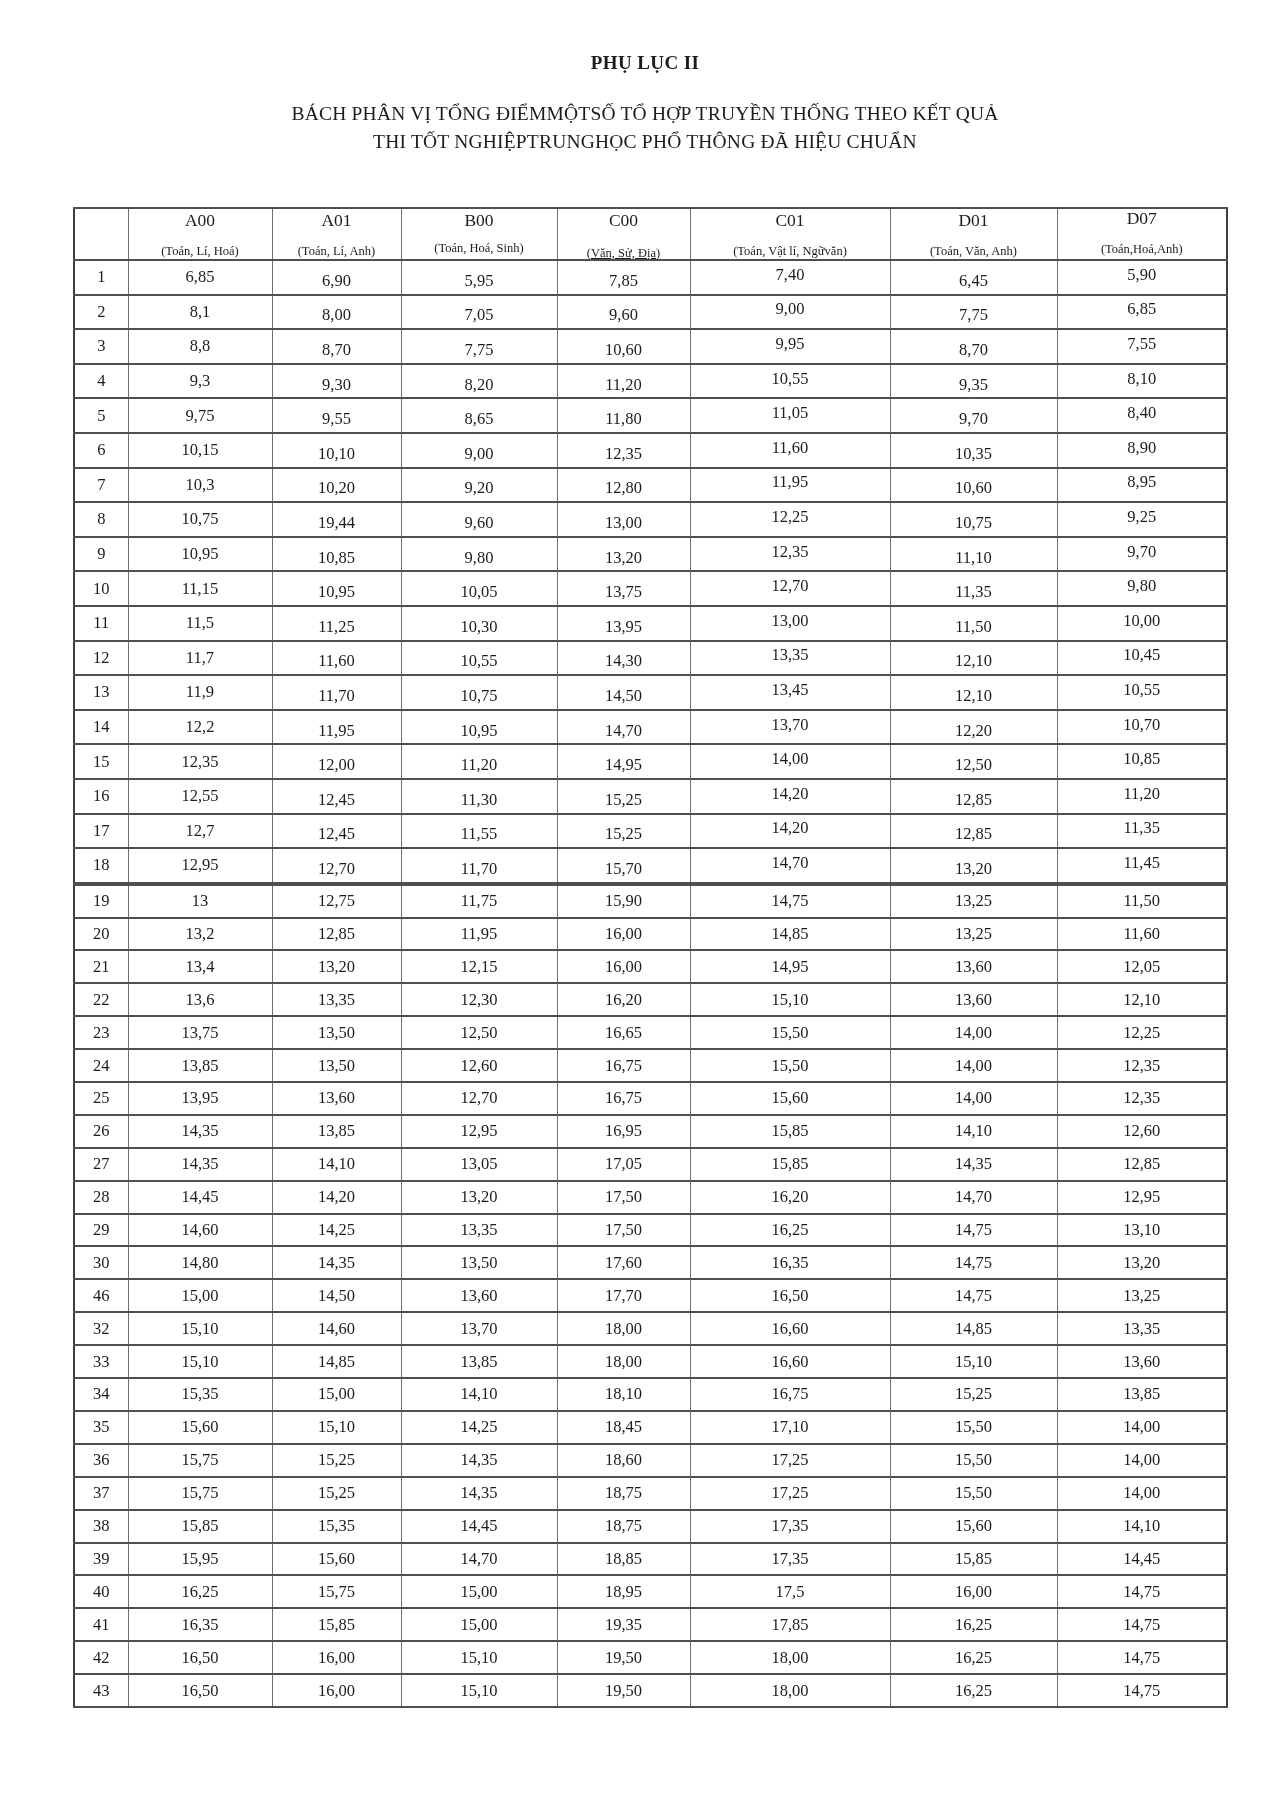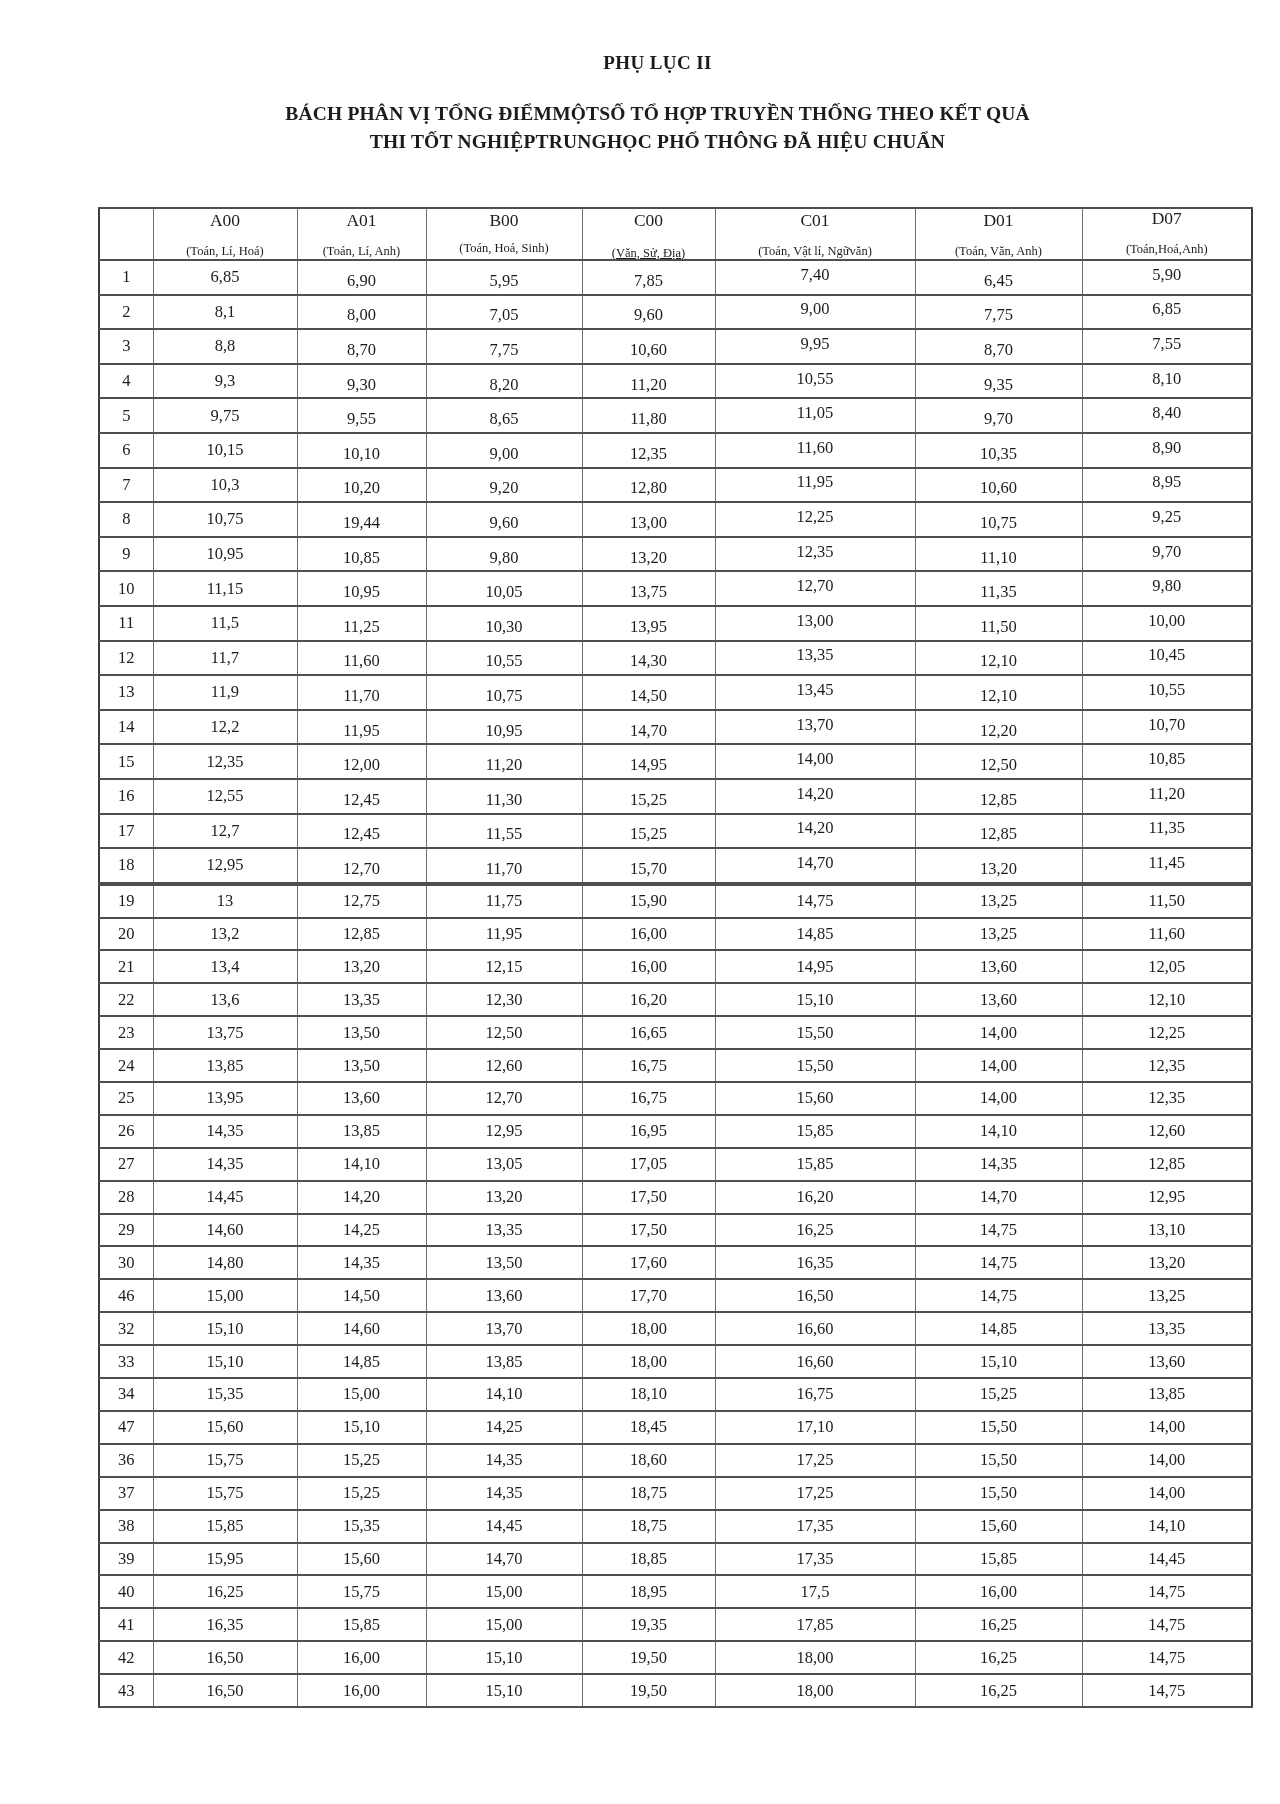--- a/index.html
+++ b/index.html
@@ -2,28 +2,28 @@
 <html><head>
 <meta charset="utf-8">
 <style>
   html,body { margin:0; padding:0; background:#ffffff; }
   body {
     width:1280px; height:1804px;
     font-family:"Liberation Serif", serif;
     color:#1c1c1c;
     -webkit-font-smoothing:antialiased;
   }
-  .page { box-sizing:border-box; width:1280px; height:1592px; padding:52px 63px 0 98px; background:#fff; }
+  .page { box-sizing:border-box; width:1280px; height:1592px; padding:52px 63px 0 73px; background:#fff; }
 
   .appendix-title {
     text-align:center; font-weight:bold; font-size:19px; letter-spacing:.4px;
     margin:0 0 26px 0;
   }
   .doc-heading {
-    text-align:center; font-weight:bold; font-size:19.5px; line-height:27.5px;
+    text-align:center; font-weight:normal; font-size:19.5px; line-height:27.5px;
     letter-spacing:.2px; margin:0 0 52px 0;
   }
 
   table { border-collapse:collapse; table-layout:fixed; width:1153px; background:#fff; }
   table.t1, table.t2 { border:2.6px solid #3d3d3d; }
   th, td {
     border:1.5px solid #6f6f6f;
     border-top:2.2px solid #4f4f4f;
     border-bottom:2.2px solid #4f4f4f;
     text-align:center; vertical-align:middle;
@@ -454,21 +454,21 @@
           <td class="c0">34</td>
           <td class="c1">15,35</td>
           <td class="c2">15,00</td>
           <td class="c3">14,10</td>
           <td class="c4">18,10</td>
           <td class="c5">16,75</td>
           <td class="c6">15,25</td>
           <td class="c7">13,85</td>
         </tr>
         <tr>
-          <td class="c0">47</td>
+          <td class="c0">35</td>
           <td class="c1">15,60</td>
           <td class="c2">15,10</td>
           <td class="c3">14,25</td>
           <td class="c4">18,45</td>
           <td class="c5">17,10</td>
           <td class="c6">15,50</td>
           <td class="c7">14,00</td>
         </tr>
         <tr>
           <td class="c0">36</td>

